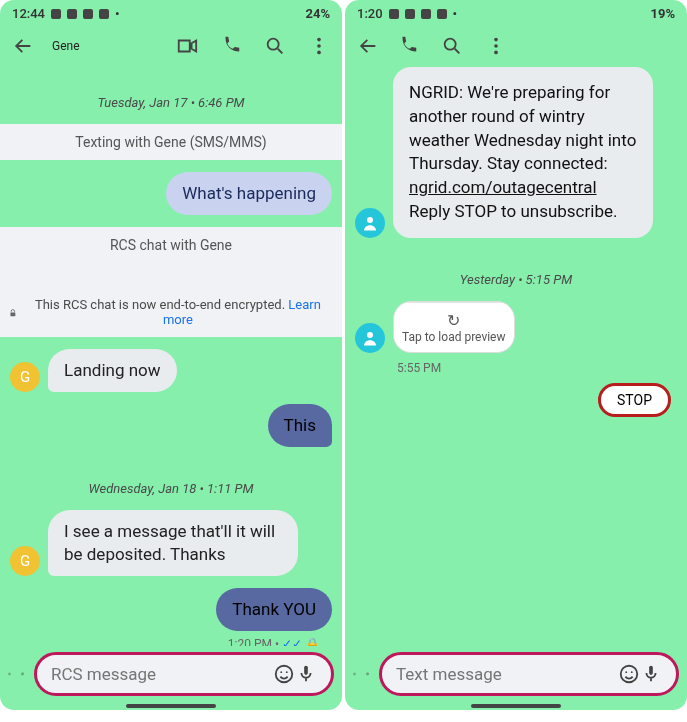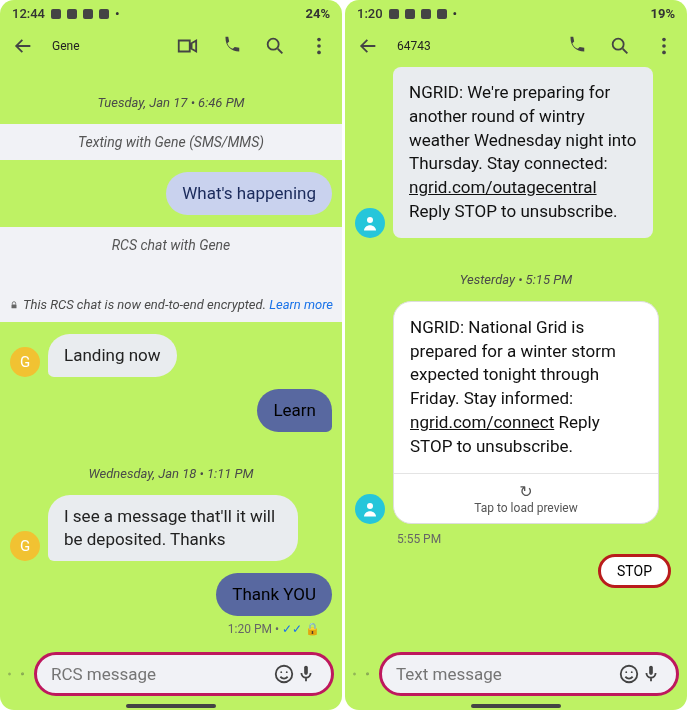--- a/index.html
+++ b/index.html
@@ -1,35 +1,35 @@
 <!DOCTYPE html>
 <html><head>
 <meta charset="utf-8">
 <style>
   * { margin:0; padding:0; box-sizing:border-box; font-family: Roboto, -apple-system, sans-serif; }
   body { background:#fff; width:687px; height:722px; position:relative; overflow:hidden; }
   .phones { display:flex; gap:3px; }
-  .phone { width:342px; height:710px; background:#bef264; border-radius:14px; overflow:hidden;
+  .phone { width:342px; height:710px; background:#86efac; border-radius:14px; overflow:hidden;
            position:relative; display:flex; flex-direction:column; }
   .statusbar { display:flex; align-items:center; justify-content:space-between;
                padding:6px 12px 4px; font-size:13px; font-weight:500; color:#333; }
   .sb-left { display:flex; align-items:center; gap:6px; }
   .sb-right { display:flex; align-items:center; gap:3px;font-weight:bold; }
   .sb-icon { width:12px; height:12px; background:#444; border-radius:2px; }
   .sb-icon.sm { width:10px; height:10px; }
   .appbar { display:flex; align-items:center; padding:10px 12px; gap:18px; }
   .appbar .title { flex:1; font-size:12px; color:#222; font-weight:400; }
   .icon { width:22px; height:22px; display:inline-flex; align-items:center; justify-content:center;
           color:#444; }
   .icon svg { width:100%; height:100%; }
   .icon-row { display:flex; gap:22px; }
   .chat { flex:1; overflow:hidden; padding:0 10px 4px; display:flex; flex-direction:column; }
   .centered { text-align:center; font-size:13px; color:#4a4a4a; margin:28px 0 8px;font-style:italic; }
   .banner { background:#f1f2f6; color:#555; font-size:14px; text-align:center;
-            padding:10px 8px; margin:6px -10px;font-style:italic; }
+            padding:10px 8px; margin:6px -10px; }
   .learnmore { color:#1a73e8; }
   .row { display:flex; align-items:flex-end; margin:6px 0; }
   .row.in { justify-content:flex-start; }
   .row.out { justify-content:flex-end; }
   .avatar { width:30px; height:30px; border-radius:50%; background:#f1c232;
             color:#fff; font-size:15px; display:flex; align-items:center; justify-content:center;
             margin-right:8px; flex-shrink:0; }
   .avatar.teal { background:#26c6da; }
   .avatar.teal svg { width:18px; height:18px; fill:#fff; }
   .bubble { max-width:250px; padding:10px 16px; border-radius:22px; font-size:17px;
@@ -42,21 +42,21 @@
   .inputbar { display:flex; align-items:center; padding:6px 8px 8px; gap:10px; }
   .composer { flex:1; display:flex; align-items:center; background:#f1f2f6;
               border-radius:22px; padding:8px 14px; 
               border:3px solid #be185d; }
   .composer input { border:none; background:transparent; flex:1; font-size:17px;
                     color:#444; outline:none; }
   .homebar { width:90px; height:4px; background:#444; border-radius:3px;
              margin:0 auto 2px; }
   .stacked-out { display:flex; flex-direction:column; align-items:flex-end; gap:4px; }
   .timemeta { font-size:12px; color:#666; text-align:right; padding-right:12px; }
-  .bigbubble { background:#e9ecef; color:#111; border-radius:8px; padding:14px 16px;
+  .bigbubble { background:#e9ecef; color:#111; border-radius:18px; padding:14px 16px;
                font-size:17px; line-height:1.4; max-width:260px; }
   .cardwrap { background:#fff; border:1px solid #ddd; border-radius:18px; overflow:hidden;
               max-width:266px; }
   .cardbody { padding:14px 16px; font-size:17px; line-height:1.4; color:#111; }
   .cardfoot { border-top:1px solid #e4e4e4; text-align:center; padding:8px;
               font-size:12px; color:#555; }
   .underlinelink { text-decoration:underline; }
   .encline { display:flex; align-items:center; justify-content:center; gap:4px;
              font-size:13px; color:#4a4a4a;margin-top:44px; }
   .lockicon { width:10px; height:12px; display:inline-block; }
@@ -154,21 +154,21 @@
         </div>
       </div>
 
       <div class="row in">
         <div class="avatar">G</div>
         <div class="bubble in">Landing now</div>
       </div>
 
       <div class="row out">
         <div class="stacked-out">
-          <div class="bubble rcs-out" style="border-bottom-right-radius:6px">Learn</div>
+          <div class="bubble rcs-out" style="border-bottom-right-radius:6px">This</div>
         </div>
       </div>
 
       <div class="centered">Wednesday, Jan 18 • 1:11 PM</div>
 
       <div class="row in">
         <div class="avatar">G</div>
         <div class="bubble in">I see a message that'll it will be deposited. Thanks</div>
       </div>
 
@@ -247,21 +247,20 @@
         <span>19%</span>
       </div>
     </div>
 
     <div class="appbar">
       <span class="icon">
         <svg viewBox="0 0 24 24">
             <path d="M20 11H7l5-5-1.4-1.4L3.2 12l7.4 7.4L12 18l-5-5h13z" fill="#444"></path>
           </svg>
       </span>
-      <span class="title">64743</span>
       <div class="icon-row">
         <span class="icon">
           <svg viewBox="0 0 24 24">
               <path d="M6 3c0 9 6 15 15 15v-4l-5-1-2 2c-3-1-5-3-6-6l2-2-1-5H6z" fill="#444"></path>
             </svg>
         </span>
         <span class="icon">
           <svg viewBox="0 0 24 24">
               <circle cx="10" cy="10" r="6" fill="none" stroke="#444" stroke-width="2"></circle>
               <path d="M15 15l5 5" stroke="#444" stroke-width="2"></path>
@@ -293,23 +292,20 @@
       <div class="centered">Yesterday • 5:15 PM</div>
 
       <div class="row in">
         <div class="avatar teal">
           <svg viewBox="0 0 24 24">
               <circle cx="12" cy="8" r="4"></circle>
               <path d="M4 22c0-4 4-7 8-7s8 3 8 7"></path>
             </svg>
         </div>
         <div class="cardwrap">
-          <div class="cardbody">
-            <span>NGRID: National Grid is prepared for a winter storm expected tonight through Friday. Stay informed: </span><span class="underlinelink">ngrid.com/connect</span><span> Reply STOP to unsubscribe.</span>
-          </div>
           <div class="cardfoot">
             <span style="font-size:16px;display:block">↻</span>
             <span>Tap to load preview</span>
           </div>
         </div>
       </div>
       <div class="smalltime">5:55 PM</div>
 
       <div style="text-align:right;margin-top:8px">
         <span class="suggest">STOP</span>

